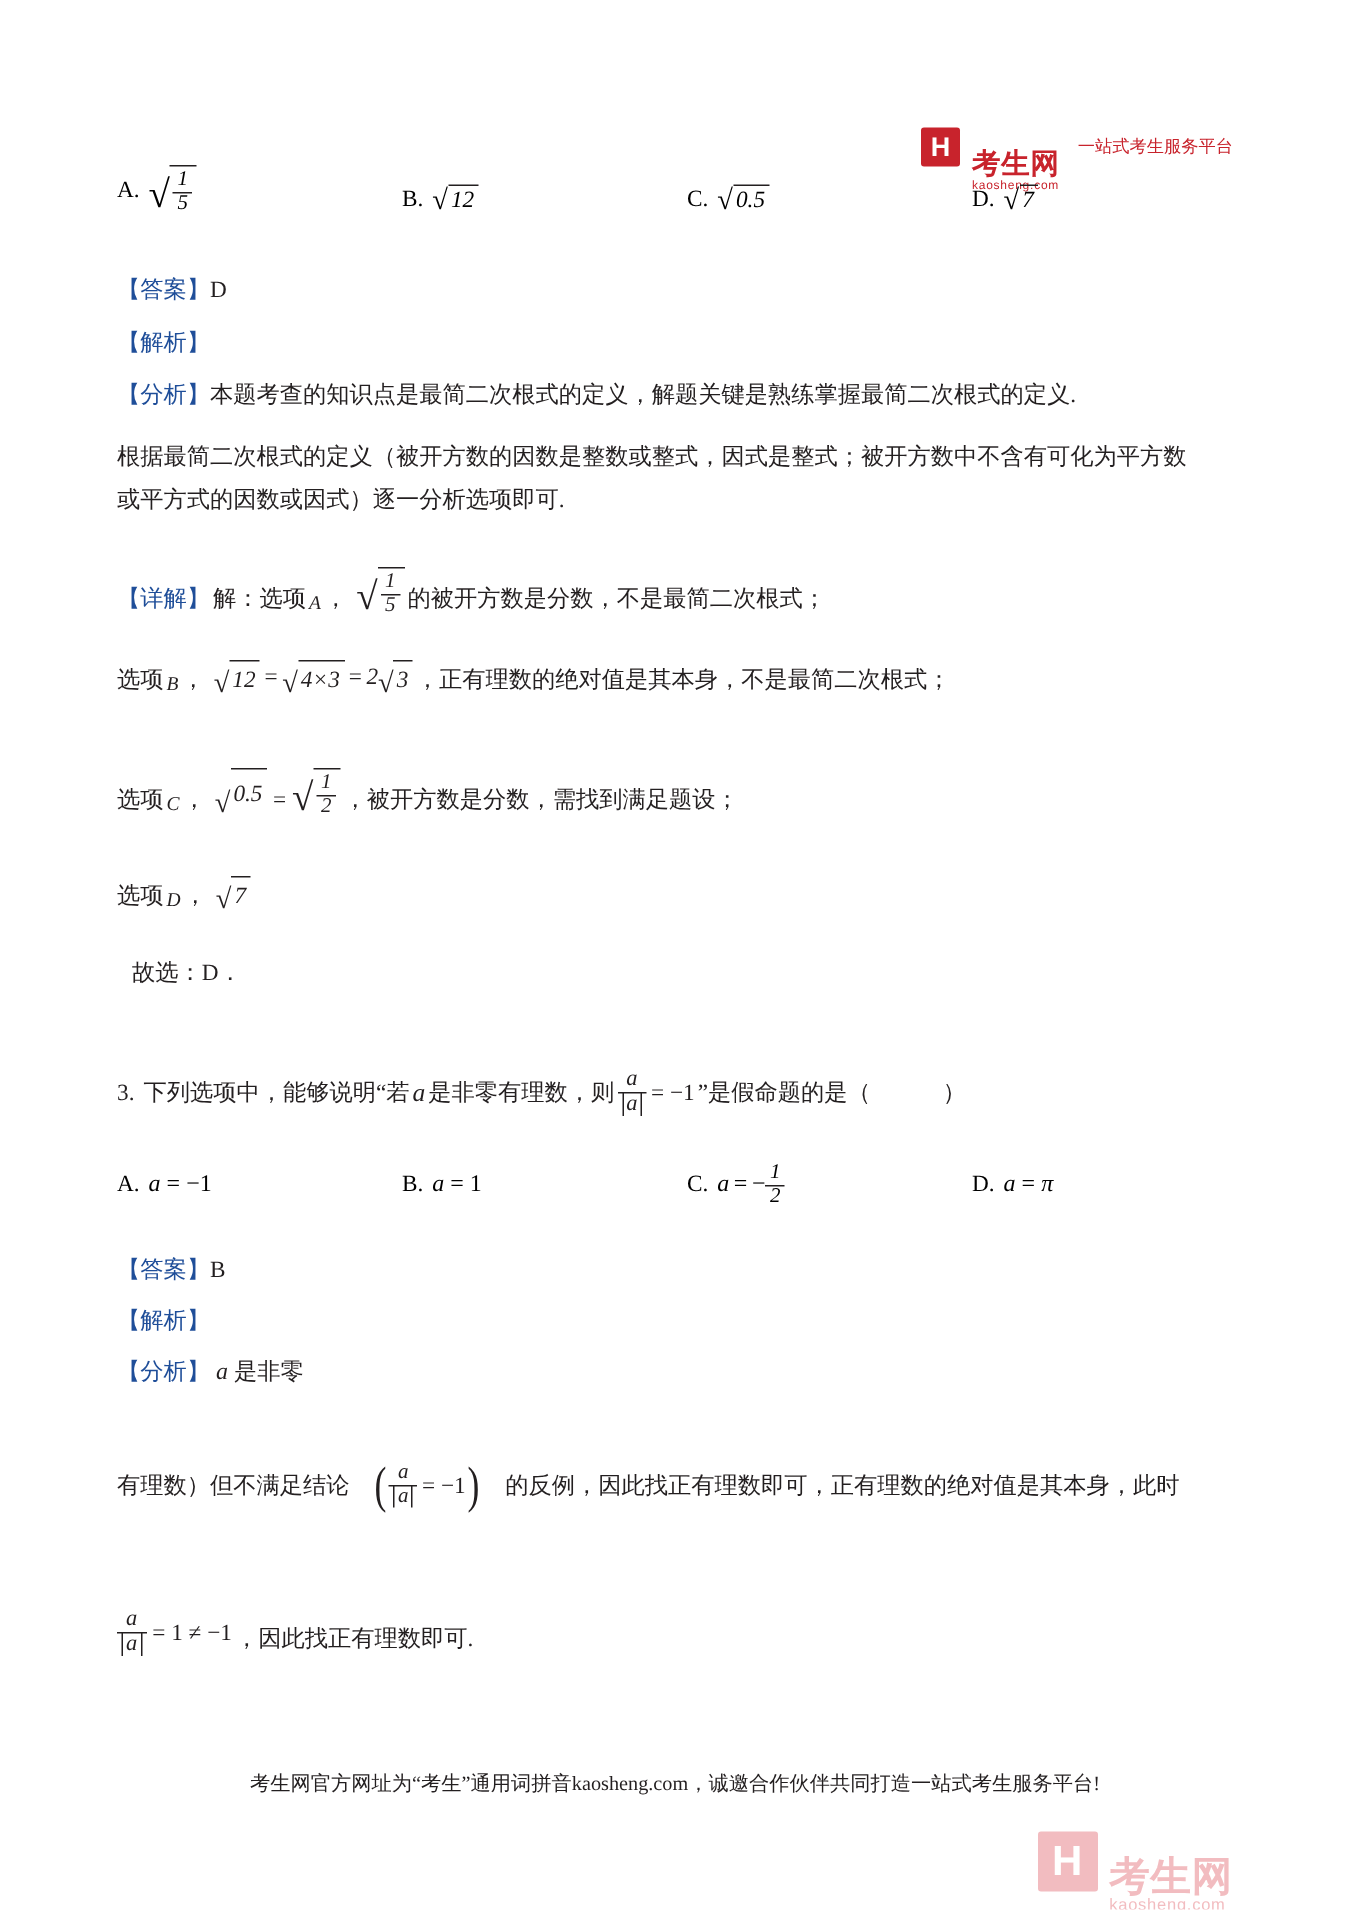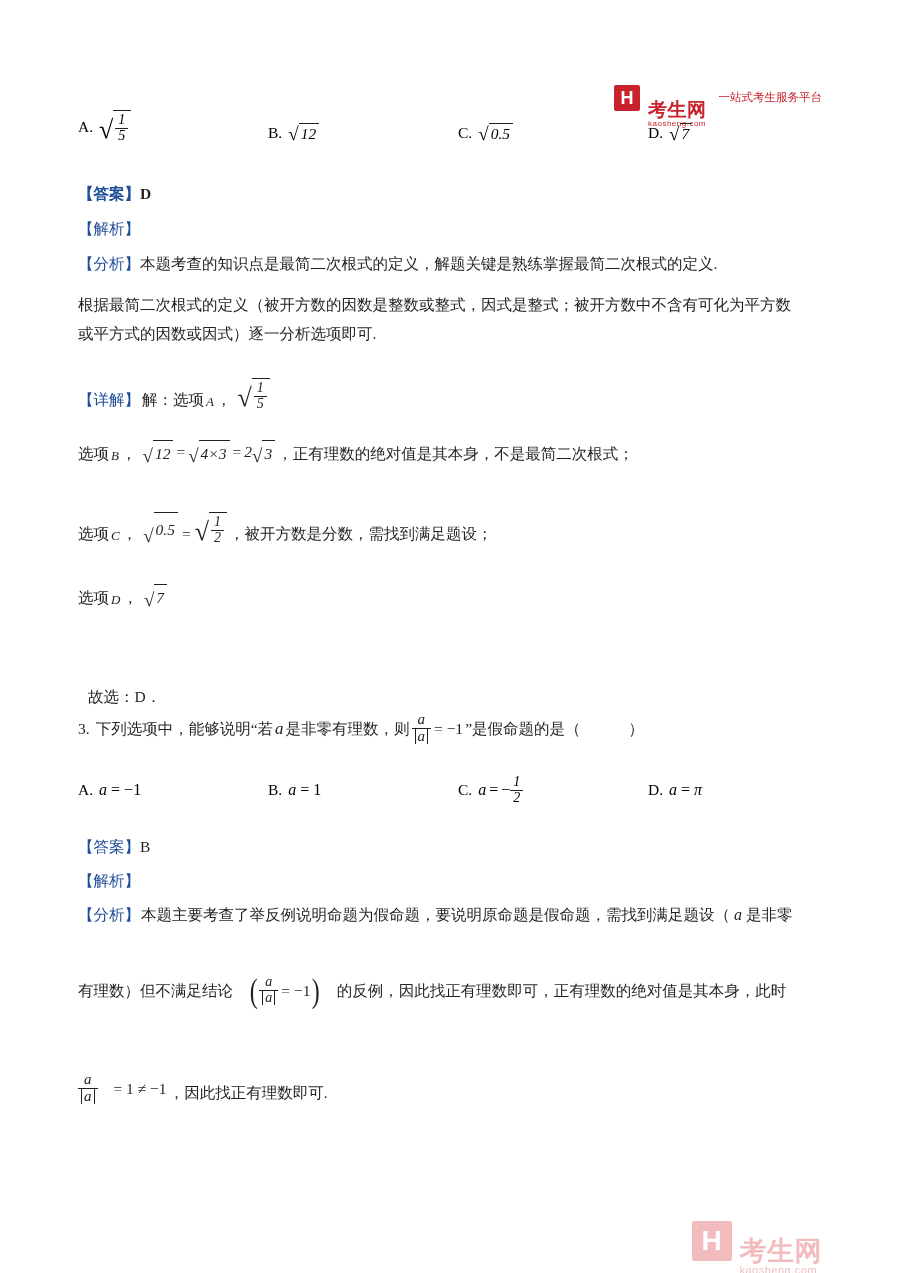--- a/index.html
+++ b/index.html
@@ -229,21 +229,21 @@
         <span class="sqrt">
           <span class="radical-sign" style="font-size:19px;">√</span>
             <span class="radicand">
               <span class="ital">7</span>
             </span>
         </span>
       </div>
     </div>
   </div>
 
-  <div class="row-abs line" style="left:78px; top:182px;font-weight:bold;">
+  <div class="row-abs line" style="left:78px; top:182px;">
     <span class="blue">【答案】</span><span>D</span>
   </div>
 
   <div class="row-abs line blue" style="left:78px; top:217px;">【解析】</div>
 
   <div class="row-abs line" style="left:78px; top:252px;">
     <span class="blue">【分析】</span><span>本题考查的知识点是最简二次根式的定义，解题关键是熟练掌握最简二次根式的定义.</span>
   </div>
 
   <div class="row-abs line" style="left:78px; top:322px;">或平方式的因数或因式）逐一分析选项即可.</div>
@@ -256,20 +256,21 @@
     <span style="margin-right:4px;">，</span>
     <span class="sqrt">
       <span class="radical-sign" style="font-size:26px;">√</span>
         <span class="radicand" style="padding-top:2px;">
         <span class="frac">
             <span class="num ital">1</span>
             <span class="den ital">5</span>
           </span>
       </span>
     </span>
+    <span>的被开方数是分数，不是最简二次根式；</span>
   </div>
 
   <div class="row-abs line" style="left:78px; top:440px; display:flex; align-items:flex-end; gap:2px;">
     <span>选项</span>
     <span class="ital" style="font-size:13px;">B</span>
     <span style="margin-right:4px;">，</span>
     <span class="sqrt">
       <span class="radical-sign" style="font-size:19px;">√</span>
         <span class="radicand">
           <span class="ital">12</span>
@@ -315,21 +316,21 @@
     <span class="ital" style="font-size:13px;">D</span>
     <span style="margin-right:4px;">，</span>
     <span class="sqrt">
       <span class="radical-sign" style="font-size:19px;">√</span>
         <span class="radicand">
           <span class="ital">7</span>
         </span>
     </span>
   </div>
 
-  <div class="row-abs line" style="left:88px; top:637px;margin-top:48px;">故选：D．</div>
+  <div class="row-abs line" style="left:88px; top:637px;">故选：D．</div>
 
   <div class="row-abs line" style="left:78px; top:712px; display:flex; align-items:center; gap:2px;">
     <span>3.</span>
     <span style="margin-left:4px;">下列选项中，能够说明“若</span>
     <span class="ital" style="font-size:17px;">a</span>
     <span>是非零有理数，则</span>
     <span style="display:inline-flex; align-items:center;">
       <span class="frac" style="font-size:15px;">
         <span class="num ital">a</span>
         <span class="den"><span class="abs"><span class="ital">a</span></span></span>
@@ -371,21 +372,20 @@
   </div>
 
   <div class="row-abs line" style="left:78px; top:835px;">
     <span class="blue">【答案】</span><span>B</span>
   </div>
 
   <div class="row-abs line blue" style="left:78px; top:869px;">【解析】</div>
 
   <div class="row-abs line" style="left:78px; top:903px; display:flex; align-items:center; gap:1px;">
     <span class="blue">【分析】</span>
-    <span>本题主要考查了举反例说明命题为假命题，要说明原命题是假命题，需找到满足题设（</span>
     <span class="ital" style="font-size:16px; margin:0 3px;">a</span>
     <span>是非零</span>
   </div>
 
   <div class="row-abs line" style="left:78px; top:975px; display:flex; align-items:center; gap:13px;">
     <span>有理数）但不满足结论</span>
     <span style="display:inline-flex; align-items:center; margin:0 2px;">
       <span class="bigparen">(</span>
       <span class="frac" style="font-size:14px;">
         <span class="num ital">a</span>
@@ -396,25 +396,26 @@
     </span>
     <span>的反例，因此找正有理数即可，正有理数的绝对值是其本身，此时</span>
   </div>
 
   <div class="row-abs line" style="left:78px; top:1072px; display:flex; align-items:flex-end; gap:2px;">
     <span style="display:inline-flex; align-items:center;">
       <span class="frac" style="font-size:15px;">
         <span class="num ital">a</span>
         <span class="den"><span class="abs"><span class="ital">a</span></span></span>
       </span>
-      <span style="margin-left:16px;font-family:Liberation Serif, serif;">= 1 ≠ −1</span>
+      <span style="margin-left:4px;font-family:Liberation Serif, serif;">= 1 ≠ −1</span>
     </span>
     <span>，因此找正有理数即可.</span>
   </div>
 
+  <div class="footer-text">考生网官方网址为“考生”通用词拼音kaosheng.com，诚邀合作伙伴共同打造一站式考生服务平台!</div>
 
   <div class="footer-logo">
     <div class="logo-mark">H</div>
     <div>
       <div class="logo-text-main">考生网</div>
       <div class="logo-text-sub">kaosheng.com</div>
     </div>
   </div>
 
 </div>

